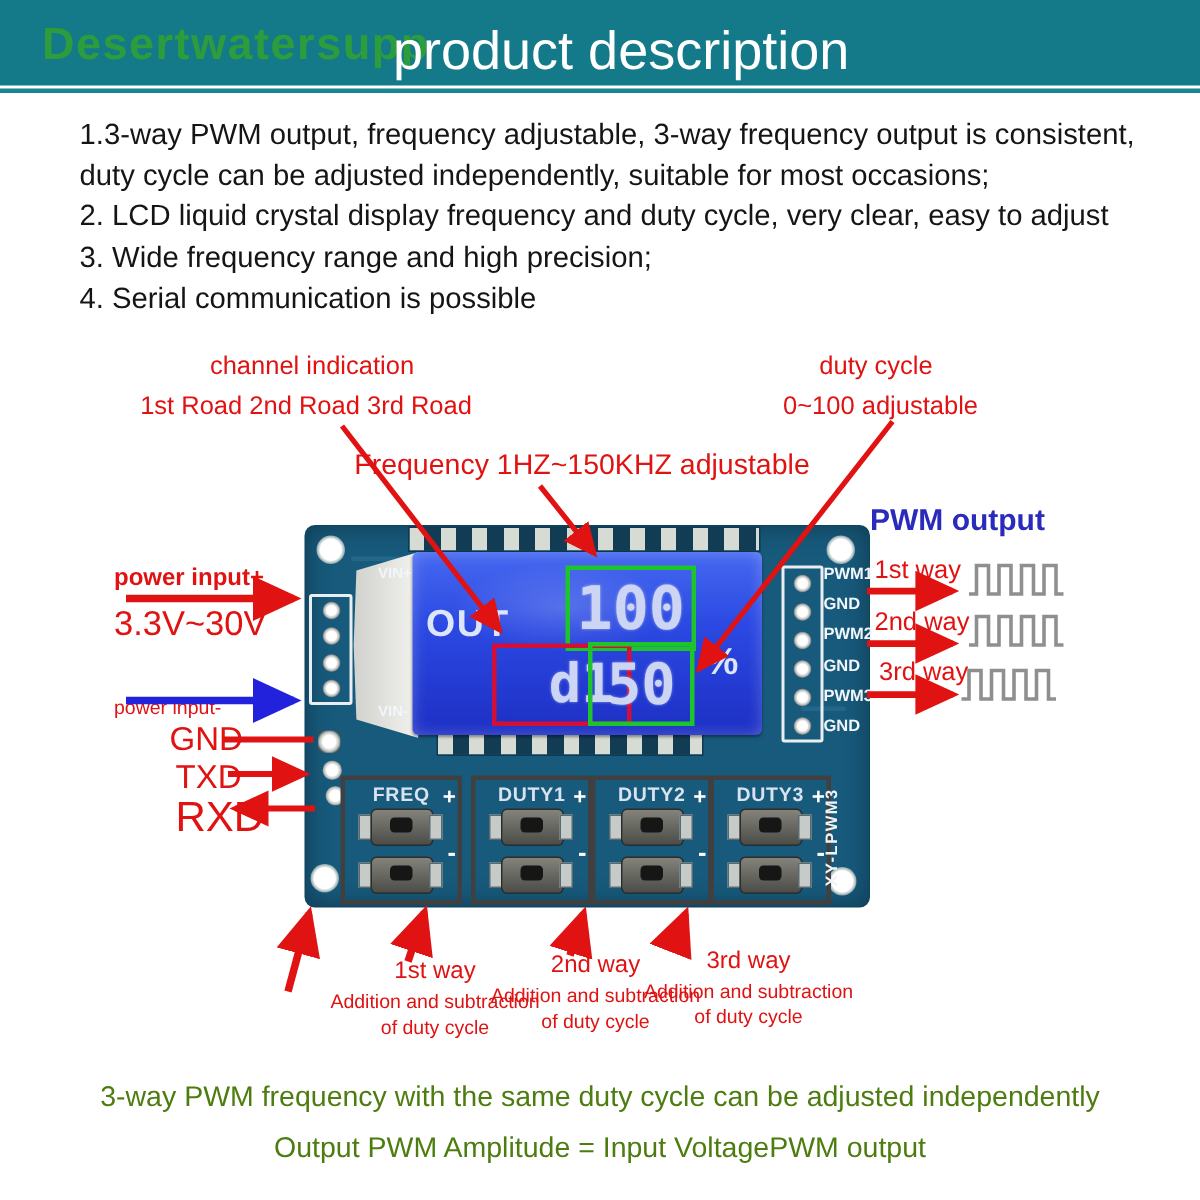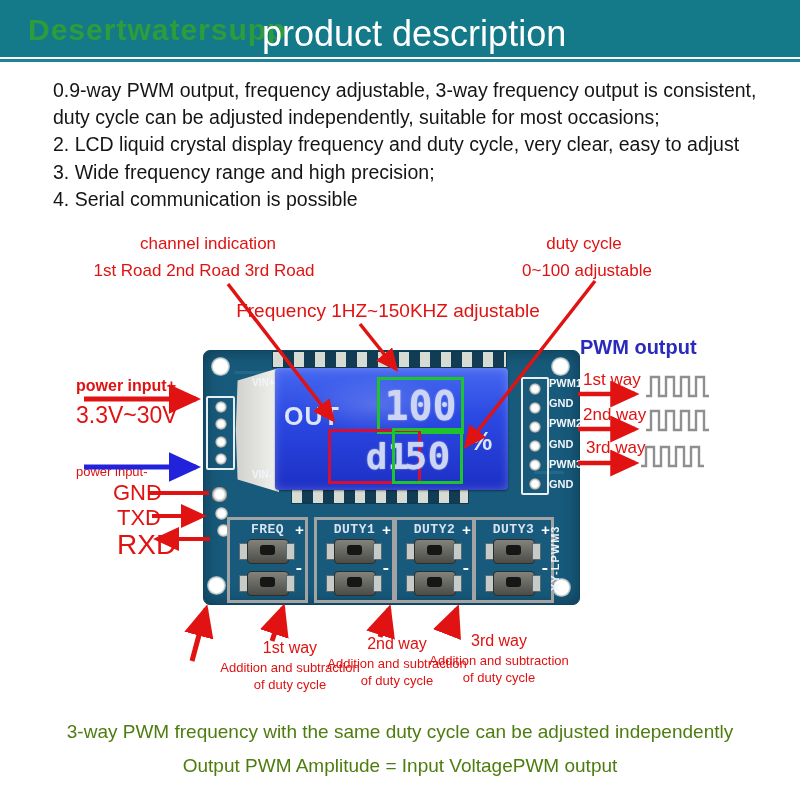--- a/index.html
+++ b/index.html
@@ -35,21 +35,21 @@
   .segbox{position:absolute;display:flex;align-items:center;justify-content:center;}
   .seg{font-family:"DejaVu Sans Mono",monospace;font-weight:bold;color:#ccd6f4;text-shadow:0 0 2px rgba(255,255,255,.5);}
   .bx-green{border:3px solid #1fc32c;}
   .bx-red{border:3px solid #d40f35;padding-left:26px;}
   .silk{position:absolute;color:#f2f6fa;font-weight:bold;margin-left:48px;}
   .hdrbox{position:absolute;border:2px solid #e9eef0;border-radius:2px;display:flex;flex-direction:column;
           align-items:center;justify-content:space-around;}
   .pin{width:12px;height:12px;border-radius:50%;
        background:radial-gradient(circle,#ffffff 0 38%,#b9bcb9 58%,#30505f 75%);}
   .pad{position:absolute;background:radial-gradient(circle,#fff 0 40%,#b9bcb9 62%,#30505f 78%);}
-  .ygrp{position:absolute;border:3px solid #a3a3a3;width:75px;height:80px;font-family:Liberation Mono, monospace;}
+  .ygrp{position:absolute;border:3px solid #404040;width:75px;height:80px;}
   .glabel{position:absolute;left:0;top:2px;width:100%;text-align:center;font-size:13px;font-weight:bold;
           color:#d9e2ef;letter-spacing:.5px;}
   .gplus{position:absolute;right:1px;top:6px;color:#fff;font-weight:bold;font-size:15px;line-height:12px;}
   .gminus{position:absolute;right:1px;top:44px;color:#fff;font-weight:bold;font-size:17px;line-height:10px;}
   .tact{position:absolute;left:9px;width:56px;height:23px;}
   .tact .tab{position:absolute;top:4px;width:7px;height:15px;background:#c7cbc7;border:1px solid #5a6a72;}
   .tact .body{position:absolute;left:8px;top:0;width:40px;height:23px;border-radius:4px;
         background:linear-gradient(180deg,#83837b,#4c4c48);border:1px solid #2c2c2a;}
   .tact .cap{position:absolute;left:21px;top:6px;width:15px;height:10px;background:#161616;border-radius:3px;}
   .model{position:absolute;left:549px;top:514px;width:20px;height:88px;writing-mode:vertical-rl;transform:rotate(180deg);
@@ -65,21 +65,21 @@
 </head>
 <body>
 
 <div class="canvas">
 
   <div class="abs hdr"></div>
   <div class="abs hdr-rule1"></div>
   <div class="abs wm">Desertwatersupp</div>
   <div class="abs ttl">product description</div>
 
-  <div class="abs feat" style="top:79px">0.9-way PWM output, frequency adjustable, 3-way frequency output is consistent,</div>
+  <div class="abs feat" style="top:79px">1.3-way PWM output, frequency adjustable, 3-way frequency output is consistent,</div>
   <div class="abs feat" style="top:106px">duty cycle can be adjusted independently, suitable for most occasions;</div>
   <div class="abs feat" style="top:133px">2. LCD liquid crystal display frequency and duty cycle, very clear, easy to adjust</div>
   <div class="abs feat" style="top:161px">3. Wide frequency range and high precision;</div>
   <div class="abs feat" style="top:188px">4. Serial communication is possible</div>
 
   <div class="abs call red cx" style="left:208px;top:234px">channel indication</div>
   <div class="abs call red cx" style="left:204px;top:261px">1st Road 2nd Road 3rd Road</div>
   <div class="abs call red cx" style="left:584px;top:234px">duty cycle</div>
   <div class="abs call red cx" style="left:587px;top:261px">0~100 adjustable</div>
   <div class="abs call red cx" style="left:388px;top:300px;font-size:19px">Frequency 1HZ~150KHZ adjustable</div>

